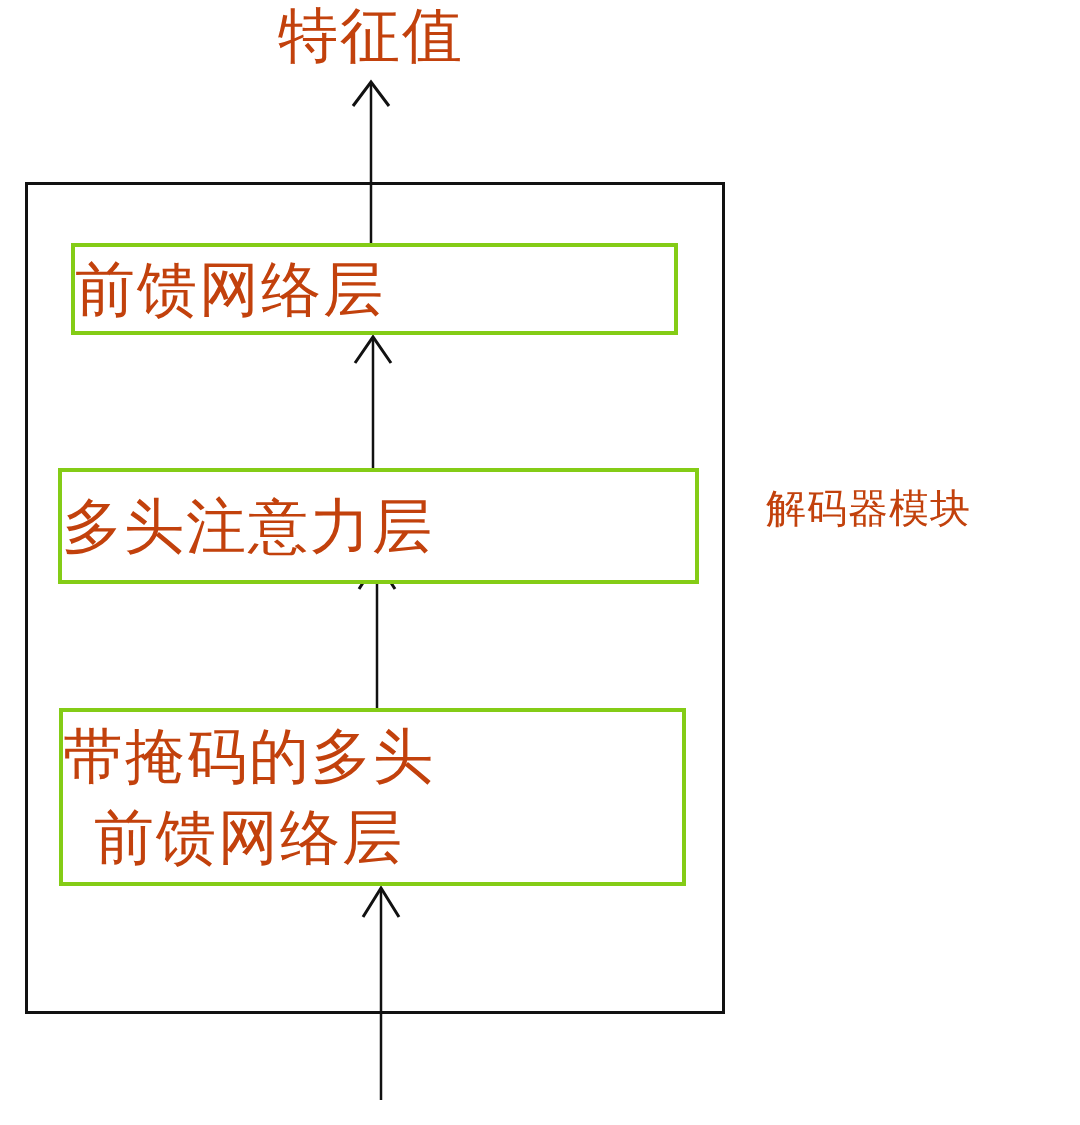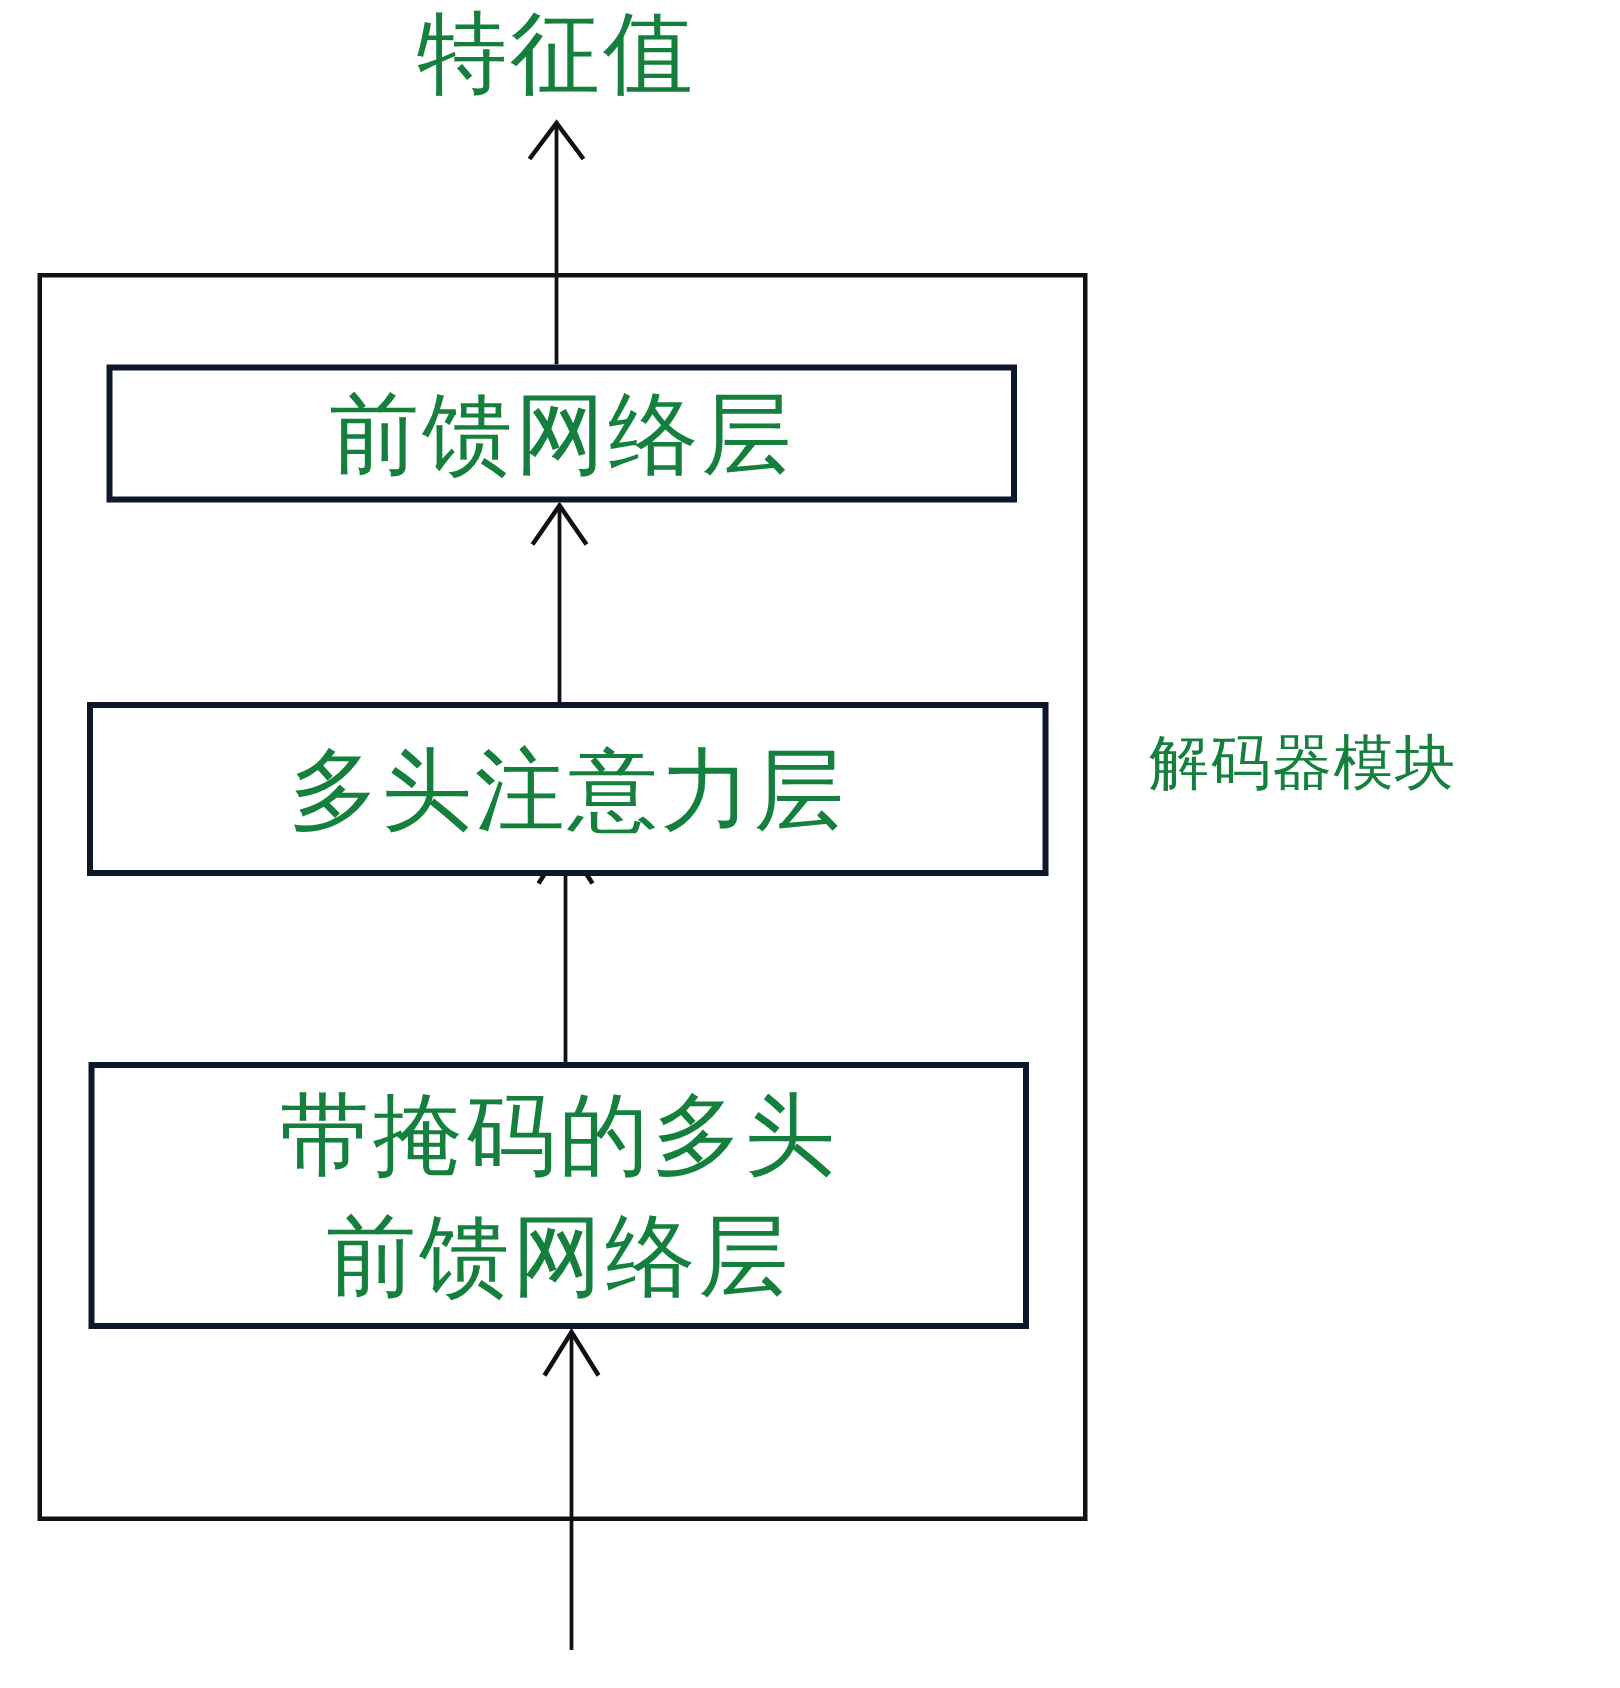--- a/index.html
+++ b/index.html
@@ -3,21 +3,21 @@
 <meta charset="utf-8">
 <style>
   * { box-sizing: border-box; }
   html, body { margin: 0; padding: 0; background: #ffffff; }
   .canvas {
     position: relative;
     width: 1080px;
     height: 1125px;
     background: #ffffff;
     font-family: "Liberation Sans", sans-serif;
-    color: #15803d;
+    color: #c2410c;
     overflow: hidden;
   }
   .top-label {
     position: absolute;
     left: 0;
     top: 0;
     width: 742px;
     text-align: center;
     font-size: 60px;
     font-weight: 500;
@@ -34,25 +34,24 @@
     position: absolute;
     left: 25px;
     top: 182px;
     width: 700px;
     height: 832px;
     border: 3px solid #111111;
     background: transparent;
   }
   .layer-box {
     position: absolute;
-    border: 4px solid #0f172a;
+    border: 4px solid #84cc16;
     background: #ffffff;
     display: flex;
     align-items: center;
-    justify-content: center;
     text-align: center;
     font-size: 60px;
     font-weight: 500;
     letter-spacing: 2px;
   }
   .box-ffn  { left: 71px; top: 243px; width: 607px; height: 92px;  }
   .box-mha  { left: 58px; top: 468px; width: 641px; height: 116px;  }
   .box-mmha { left: 59px; top: 708px; width: 627px; height: 178px; }
   .layer-label { white-space: pre-line; line-height: 1.35; }
   .side-label {

